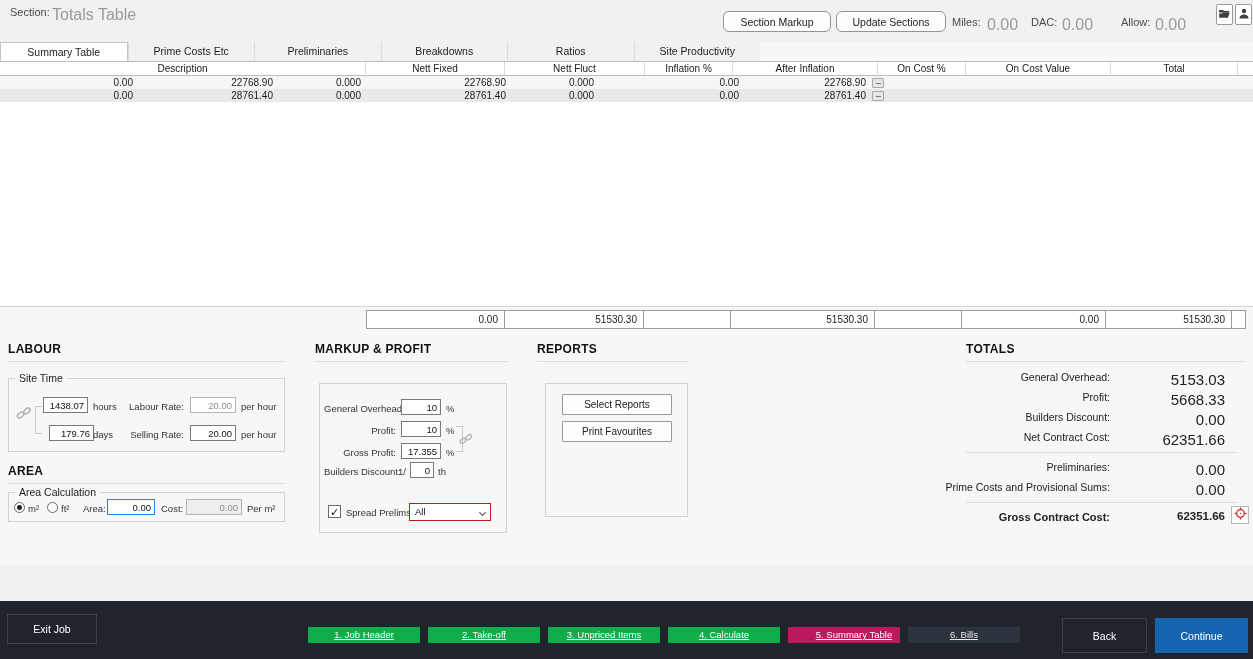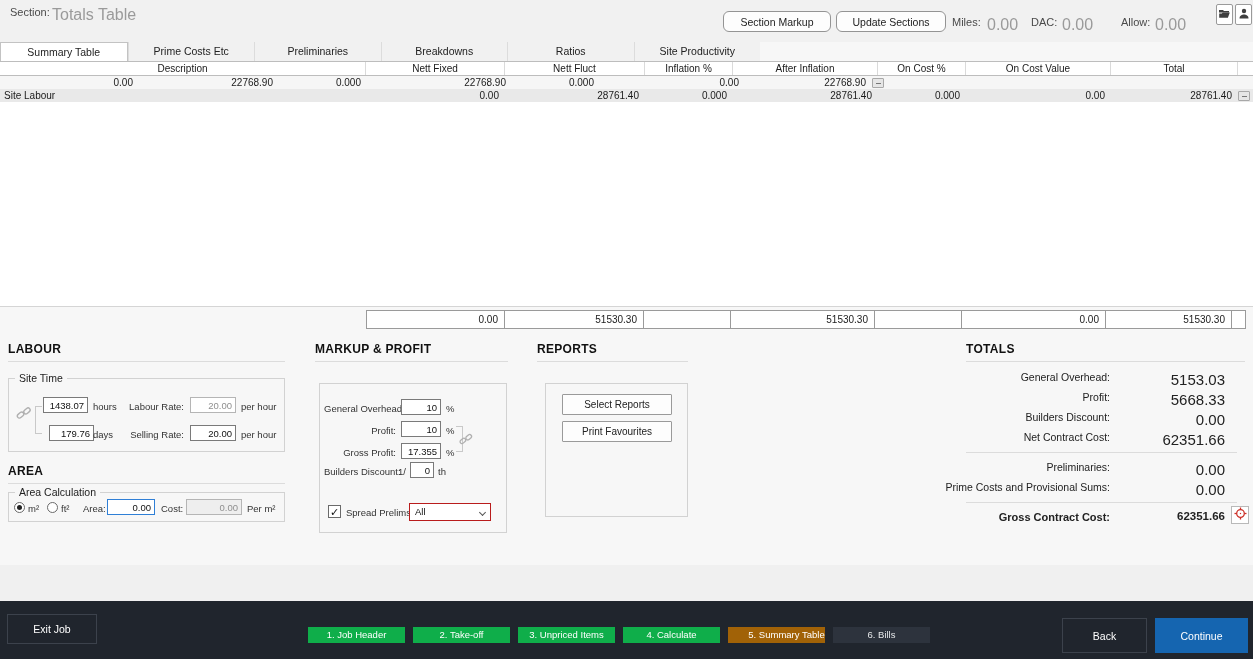--- a/index.html
+++ b/index.html
@@ -79,23 +79,23 @@
   .tot-val { position:absolute; width:100px; text-align:right; font-size:15px; color:#222; }
   .strip { position:absolute; top:565px; left:0; width:1253px; height:36px; background:#f0f0f0; }
   .target-btn { position:absolute; width:18px; height:18px; background:#fff; border:1px solid #b9b9b9;
                 display:flex; align-items:center; justify-content:center; cursor:pointer; }
 
   
   .footer { position:absolute; top:601px; left:0; width:1253px; height:58px; background:#20252d; }
   .foot-btn { position:absolute; background:transparent; border:1px solid #3c424c; color:#fff;
               font-family:inherit; font-size:10.5px; cursor:pointer; }
   .steps { position:absolute; left:308px; top:627px; display:flex; gap:8px; }
-  .step { width:97px; height:16px; line-height:16px; text-align:center; font-size:9.5px; color:#fff; cursor:pointer; }
+  .step { width:112px; height:16px; line-height:16px; text-align:center; font-size:9.5px; color:#fff; cursor:pointer;text-decoration:underline; }
   .step.done { background:#0fae4a; }
-  .step.current { background:#a16207;padding-left:20px; }
+  .step.current { background:#be185d;padding-left:20px; }
   .step.todo { background:#2d333d; color:#e6e8ea; }
   .continue-btn { position:absolute; background:#1565b0; border:none; color:#fff; font-family:inherit;
                   font-size:10.5px; cursor:pointer; }
 </style>
 </head>
 <body>
 
 <div class="topbar">
   <span class="lbl" style="left:10px;top:6px">Section:</span>
   <span class="val" style="left:52px;top:6px">Totals Table</span>
@@ -148,21 +148,20 @@
     <div class="gc c3">0.000</div>
     <div class="gc c4">22768.90</div>
     <div class="gc c5">0.000</div>
     <div class="gc c6">0.00</div>
     <div class="gc c7">22768.90</div>
     <div class="gc c8" style="padding-right:1px">
         <div class="rbtn"></div>
       </div>
   </div>
   <div class="grow r1">
-    <div class="gc c0 desc">Site Labour</div>
     <div class="gc c1">0.00</div>
     <div class="gc c2">28761.40</div>
     <div class="gc c3">0.000</div>
     <div class="gc c4">28761.40</div>
     <div class="gc c5">0.000</div>
     <div class="gc c6">0.00</div>
     <div class="gc c7">28761.40</div>
     <div class="gc c8" style="padding-right:1px">
         <div class="rbtn"></div>
       </div>

